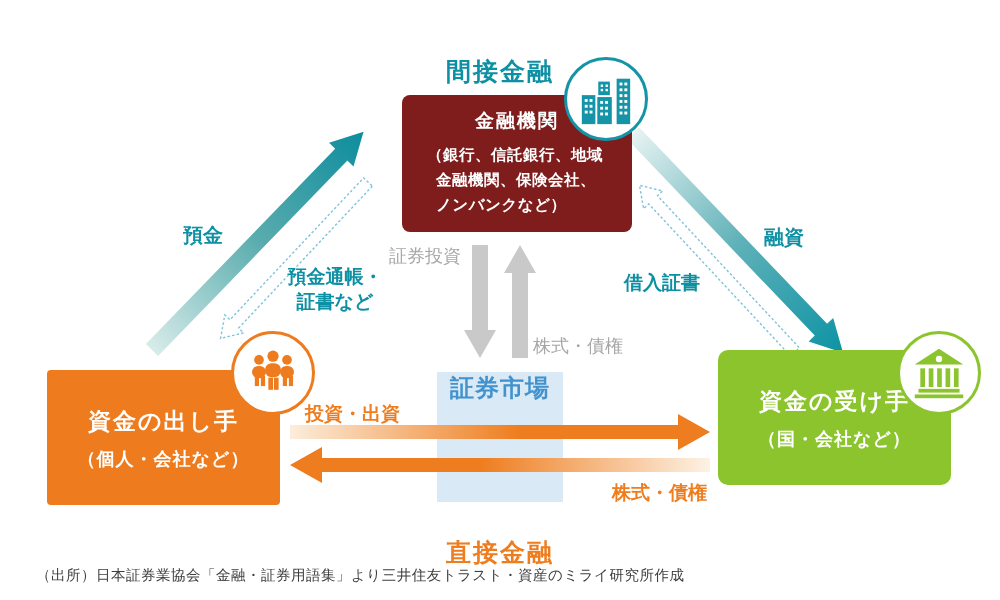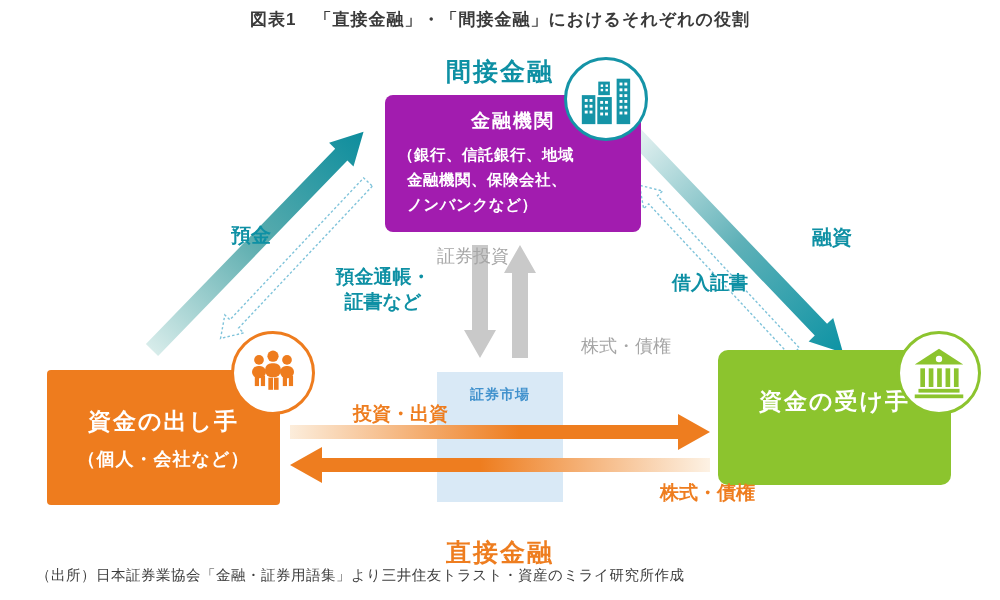--- a/index.html
+++ b/index.html
@@ -10,63 +10,62 @@
   .title {
     position:absolute; top:8px; left:0; width:100%; text-align:center;
     font-size:17px; font-weight:bold; color:#3a3a3a; letter-spacing:1px; z-index:3;
   }
   .arrows { position:absolute; left:0; top:0; z-index:1; pointer-events:none; }
 
   .market-box {
     position:absolute; left:437px; top:372px; width:126px; height:130px;
     background:#d9e9f6; z-index:0; text-align:center;
   }
-  .market-label { padding-top:14px; font-size:14px; font-weight:bold; color:#4292cd; letter-spacing:1px; }
+  .market-label { font-size:24px; font-weight:bold; color:#4292cd; letter-spacing:1px; }
 
   .heading { position:absolute; left:0; width:100%; text-align:center; font-weight:bold; z-index:3; letter-spacing:2px; }
   .indirect { top:55px; font-size:25px; color:#0e90a4; }
   .direct   { top:536px; font-size:25px; color:#ee7d1f; }
 
   .box { position:absolute; z-index:2; color:#fff; text-align:center; box-sizing:border-box; }
-  .institution { left:385px; top:95px; width:256px; height:137px; background:#a21caf; border-radius:8px; }
+  .institution { left:402px; top:95px; width:230px; height:137px; background:#7f1d1d; border-radius:8px; }
   .inst-title  { margin-top:13px; font-size:19px; font-weight:bold; letter-spacing:2px; }
-  .inst-detail { margin-top:8px; text-align:left; padding-left:22px; text-indent:-9px;
+  .inst-detail { margin-top:8px; text-align:left; padding-left:34px; text-indent:-9px;
                  font-size:15.5px; font-weight:bold; line-height:1.62; white-space:pre-line; letter-spacing:0.5px; }
   .lender   { left:47px;  top:370px; width:233px; height:135px; background:#ee7c1e; border-radius:4px; }
   .borrower { left:718px; top:350px; width:233px; height:135px; background:#8cc42e; border-radius:10px; }
   .box-title { margin-top:36px; font-size:23px; font-weight:bold; letter-spacing:2px; }
   .box-sub   { margin-top:10px; font-size:18px; font-weight:bold; letter-spacing:1px; }
 
   .circle {
     position:absolute; width:84px; height:84px; border-radius:50%; background:#fff;
     display:flex; align-items:center; justify-content:center; z-index:2; box-sizing:border-box;
   }
   .c-inst     { left:564px; top:57px;  border:3px solid #1594a7; }
   .c-lender   { left:231px; top:331px; border:3px solid #ee7c1e; }
   .c-borrower { left:897px; top:331px; border:3px solid #8cc42e; }
 
-  .albl { position:absolute; z-index:3; white-space:pre-line;margin-left:48px; }
+  .albl { position:absolute; z-index:3; white-space:pre-line; }
   .bold { font-weight:bold; }
   .l-deposit     { left:183px; top:222px; font-size:20px; color:#0e90a4; }
   .l-passbook    { left:268px; top:264px; width:134px; text-align:center; font-size:19px; color:#0e90a4; line-height:1.32; }
   .l-loan        { left:764px; top:224px; font-size:20px; color:#0e90a4; }
   .l-loancert    { left:624px; top:270px; font-size:19px; color:#0e90a4; }
   .l-secinvest   { left:389px; top:244px; font-size:18px; color:#a6a6a6; }
   .l-stockgray   { left:533px; top:334px; font-size:18px; color:#a6a6a6; }
   .l-invest      { left:305px; top:401px; font-size:19px; color:#ee7d1f; }
   .l-stockorange { left:612px; top:480px; font-size:19px; color:#ee7d1f; }
 
   .source { position:absolute; left:36px; top:566px; font-size:14.5px; color:#3d3d3d; z-index:3; letter-spacing:0.5px; }
 </style>
 </head>
 <body>
 
 <div class="canvas">
 
-  <div class="title">図表1　「直接金融」・「間接金融」におけるそれぞれの役割</div>
 
   <div class="market-box">
     <div class="market-label">証券市場</div>
   </div>
 
   <svg class="arrows" width="1000" height="600" viewBox="0 0 1000 600">
     <defs>
       <linearGradient id="gDeposit" gradientUnits="userSpaceOnUse" x1="0" y1="0" x2="304" y2="0">
         <stop offset="0" stop-color="#d7ecea"></stop>
           <stop offset="0.5" stop-color="#5aacae"></stop>
@@ -120,20 +119,21 @@
     <div class="inst-detail">（銀行、信託銀行、地域
 金融機関、保険会社、
 ノンバンクなど）</div>
   </div>
   <div class="box lender">
     <div class="box-title">資金の出し手</div>
     <div class="box-sub">（個人・会社など）</div>
   </div>
   <div class="box borrower">
     <div class="box-title">資金の受け手</div>
+    <div class="box-sub">（国・会社など）</div>
   </div>
 
   <div class="circle c-inst">
     <svg width="58" height="58" viewBox="0 0 60 60">
       <g fill="#1594a7">
         <rect x="5" y="26" width="14" height="30"></rect>
         <rect x="22" y="12" width="12" height="14"></rect>
         <rect x="21" y="28" width="15" height="28"></rect>
         <rect x="41" y="9" width="14" height="47"></rect>
       </g>

